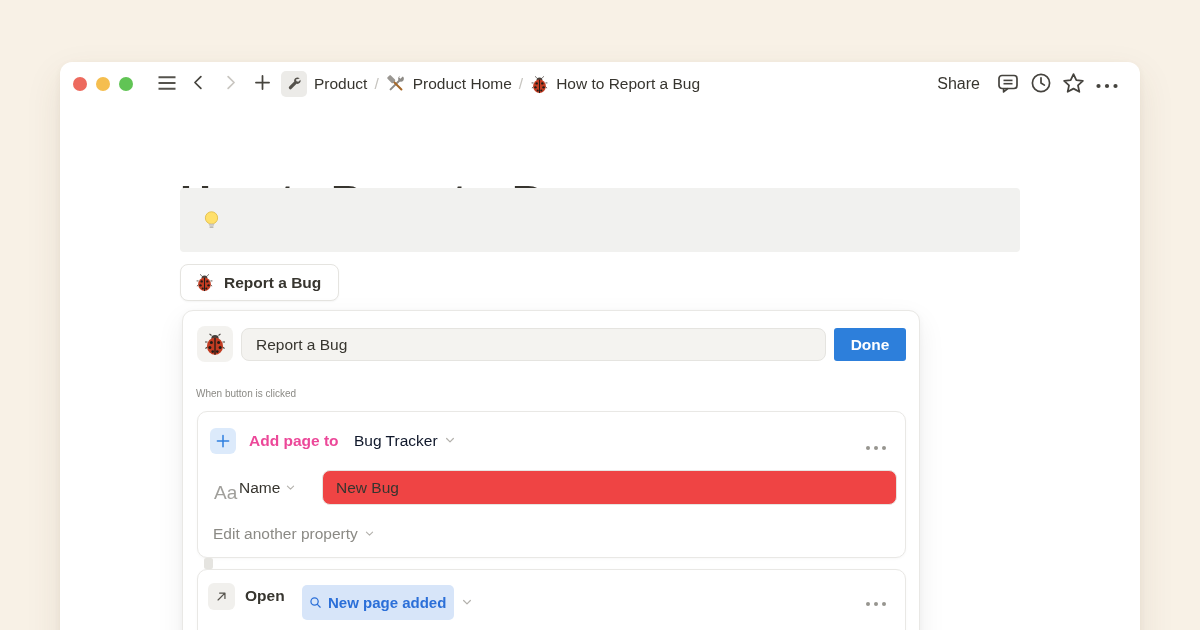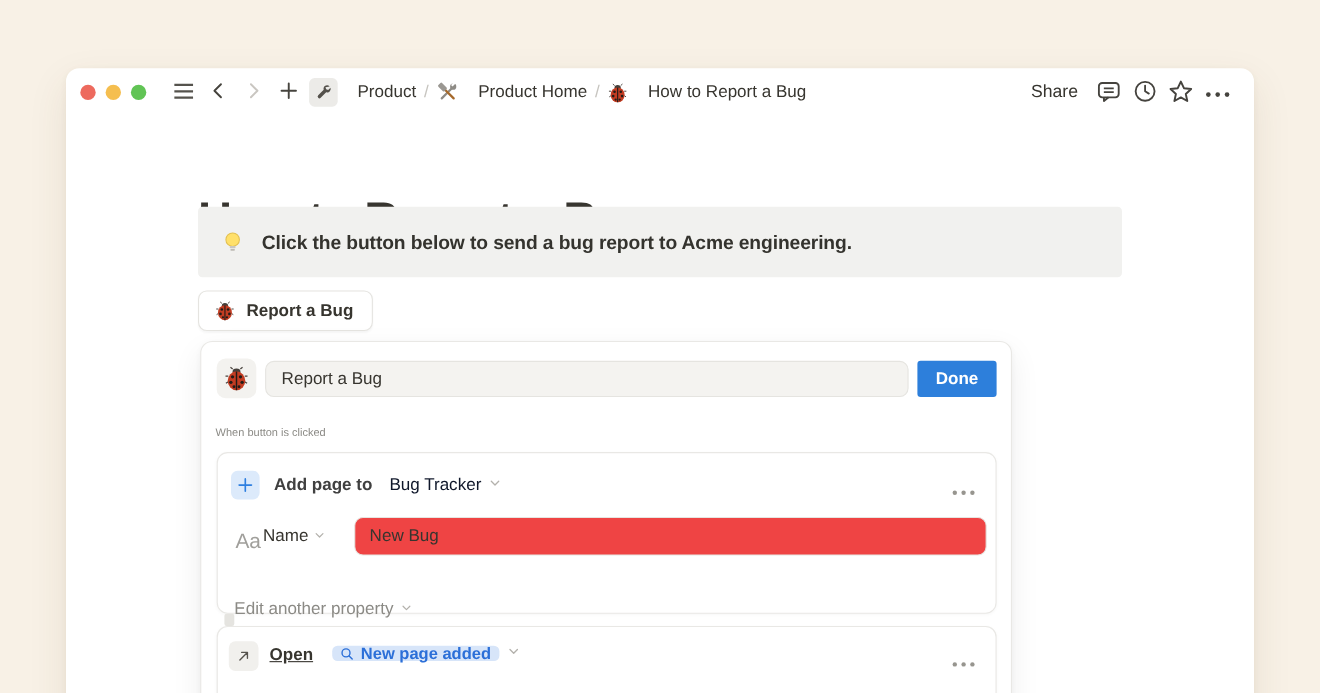--- a/index.html
+++ b/index.html
@@ -15,21 +15,21 @@
   .topbar { position:absolute; top:0; left:0; right:0; height:44px;
     display:flex; align-items:center; padding:0 20px 0 13px; }
   .traffic { display:flex; gap:9px; align-items:center; }
   .tl { width:14px; height:14px; border-radius:50%; display:inline-block; }
   .tl.red{ background:#ED6A5E; } .tl.yellow{ background:#F5BE4F; } .tl.green{ background:#61C455; }
   .navicons { display:flex; align-items:center; gap:5px; margin-left:20px; }
   .iconbtn { width:27px; height:27px; display:grid; place-items:center; background:none; border:none;
     border-radius:5px; cursor:pointer; }
   .breadcrumb { display:flex; align-items:center; gap:7px; margin-left:5px;
     font-size:15.5px; color:#37352F; white-space:nowrap; }
-  .crumb { display:flex; align-items:center; gap:18px; cursor:pointer; }
+  .crumb { display:flex; align-items:center; gap:7px; cursor:pointer; }
   .crumb-iconbox { width:26px; height:26px; border-radius:5px; background:#ECEBE8; display:grid; place-items:center; }
   .bc-sep { color:#C6C4BF; }
   .topright { margin-left:auto; display:flex; align-items:center; gap:6px; }
   .share-btn { font-size:16px; color:#37352F; background:none; border:none; padding:4px 8px; cursor:pointer;
     font-family:inherit;margin-left:25px; }
 
   
   .page-title { position:absolute; left:120px; top:114px; font-size:43px; font-weight:bold;
     letter-spacing:-0.6px; color:#37352F; }
   .callout { position:absolute; left:120px; top:126px; width:840px; height:64px; background:#F1F1EF;
@@ -56,39 +56,39 @@
 
   .card { position:absolute; left:14px; width:709px; background:#fff; border:1px solid #E9E8E5;
     border-radius:10px; box-shadow:0 1px 3px rgba(0,0,0,.03); }
   .card1 { top:100px; height:147px; }
   .card2 { top:258px; height:150px; }
   .connector { position:absolute; left:21px; top:247px; width:9px; height:11px; background:#E5E4E0;
     border-radius:2px; }
 
   .plus-box { position:absolute; left:12px; top:16px; width:26px; height:26px; border-radius:6px;
     background:#DCEAFB; display:grid; place-items:center; }
-  .step-action { position:absolute; left:51px; top:20px; font-size:15.5px; font-weight:bold; color:#404040; }
+  .step-action { position:absolute; left:51px; top:20px; font-size:15.5px; font-weight:bold; color:#ec4899; }
   .step-target { position:absolute; left:156px; top:20px; display:flex; align-items:center; gap:6px;
     font-size:15.5px; color:#0f172a; cursor:pointer; }
   .dots-btn { position:absolute; right:14px; top:23px; background:none; border:none; padding:4px; cursor:pointer; }
 
   .aa-label { position:absolute; left:16px; top:70px; font-size:19px; color:#A09F9B; }
   .prop-name { position:absolute; left:41px; top:67px; display:flex; align-items:center; gap:5px;
     font-size:15.5px; color:#37352F; cursor:pointer; }
   .prop-input { position:absolute; left:124px; top:58px; width:575px; height:35px; background:#ef4444;
     border:1px solid #E6E5E1; border-radius:8px; padding:0 13px; font-family:inherit; font-size:15.5px;
     color:#37352F; outline:none; }
   .edit-another { position:absolute; left:15px; top:113px; display:flex; align-items:center; gap:6px;
-    font-size:15.5px; color:#8B8A85; background:none; border:none; font-family:inherit; cursor:pointer;margin-top:20px; }
+    font-size:15.5px; color:#8B8A85; background:none; border:none; font-family:inherit; cursor:pointer; }
 
   .open-box { position:absolute; left:10px; top:13px; width:27px; height:27px; border-radius:6px;
     background:#F1F0ED; display:grid; place-items:center; }
-  .open-label { position:absolute; left:47px; top:17px; font-size:15.5px; font-weight:bold; color:#37352F;text-decoration:underline; }
+  .open-label { position:absolute; left:47px; top:17px; font-size:15.5px; font-weight:bold; color:#37352F; }
   .open-target-group { position:absolute; left:104px; top:15px; display:flex; align-items:center; gap:7px; }
-  .pill { display:flex; align-items:center; gap:5px; height:14px; padding:0 8px 0 6px; background:#D7E5F9;
+  .pill { display:flex; align-items:center; gap:5px; height:35px; padding:0 8px 0 6px; background:#D7E5F9;
     border-radius:5px; font-size:15px; font-weight:bold; color:#2B6FD8; cursor:pointer; }
 </style>
 </head>
 <body>
 
 <svg width="0" height="0" style="position:absolute">
   <defs>
     <g id="ladybug">
       <path d="M8.5 3.5L6.5 1.8M15.5 3.5l2-1.7M4.5 10H2M4.6 15l-2.2 1.5M19.5 10H22M19.4 15l2.2 1.5" stroke="#4A443F" stroke-width="1.1" fill="none"></path>
       <ellipse cx="12" cy="6" rx="3.6" ry="3" fill="#453F3A"></ellipse>
@@ -220,21 +220,20 @@
     <h1 class="page-title">How to Report a Bug</h1>
 
     <div class="callout">
       <span style="display:grid;place-items:center;">
         <svg width="23" height="23" viewBox="0 0 24 24">
           <circle cx="12" cy="9.3" r="6.4" fill="#FFE06A" stroke="#E3C050" stroke-width="1"></circle>
           <rect x="9.2" y="15.3" width="5.6" height="2.1" rx="1" fill="#C9C6C0"></rect>
           <rect x="9.8" y="18" width="4.4" height="1.8" rx="0.9" fill="#BDBAB4"></rect>
         </svg>
       </span>
-      <span class="callout-text">Click the button below to send a bug report to Acme engineering.</span>
     </div>
 
     <button class="bug-btn">
       <span style="display:grid;place-items:center;">
         <svg width="19" height="19" viewBox="0 0 24 24">
             <use href="#ladybug"></use>
           </svg>
       </span>
       <span>Report a Bug</span>
     </button>

